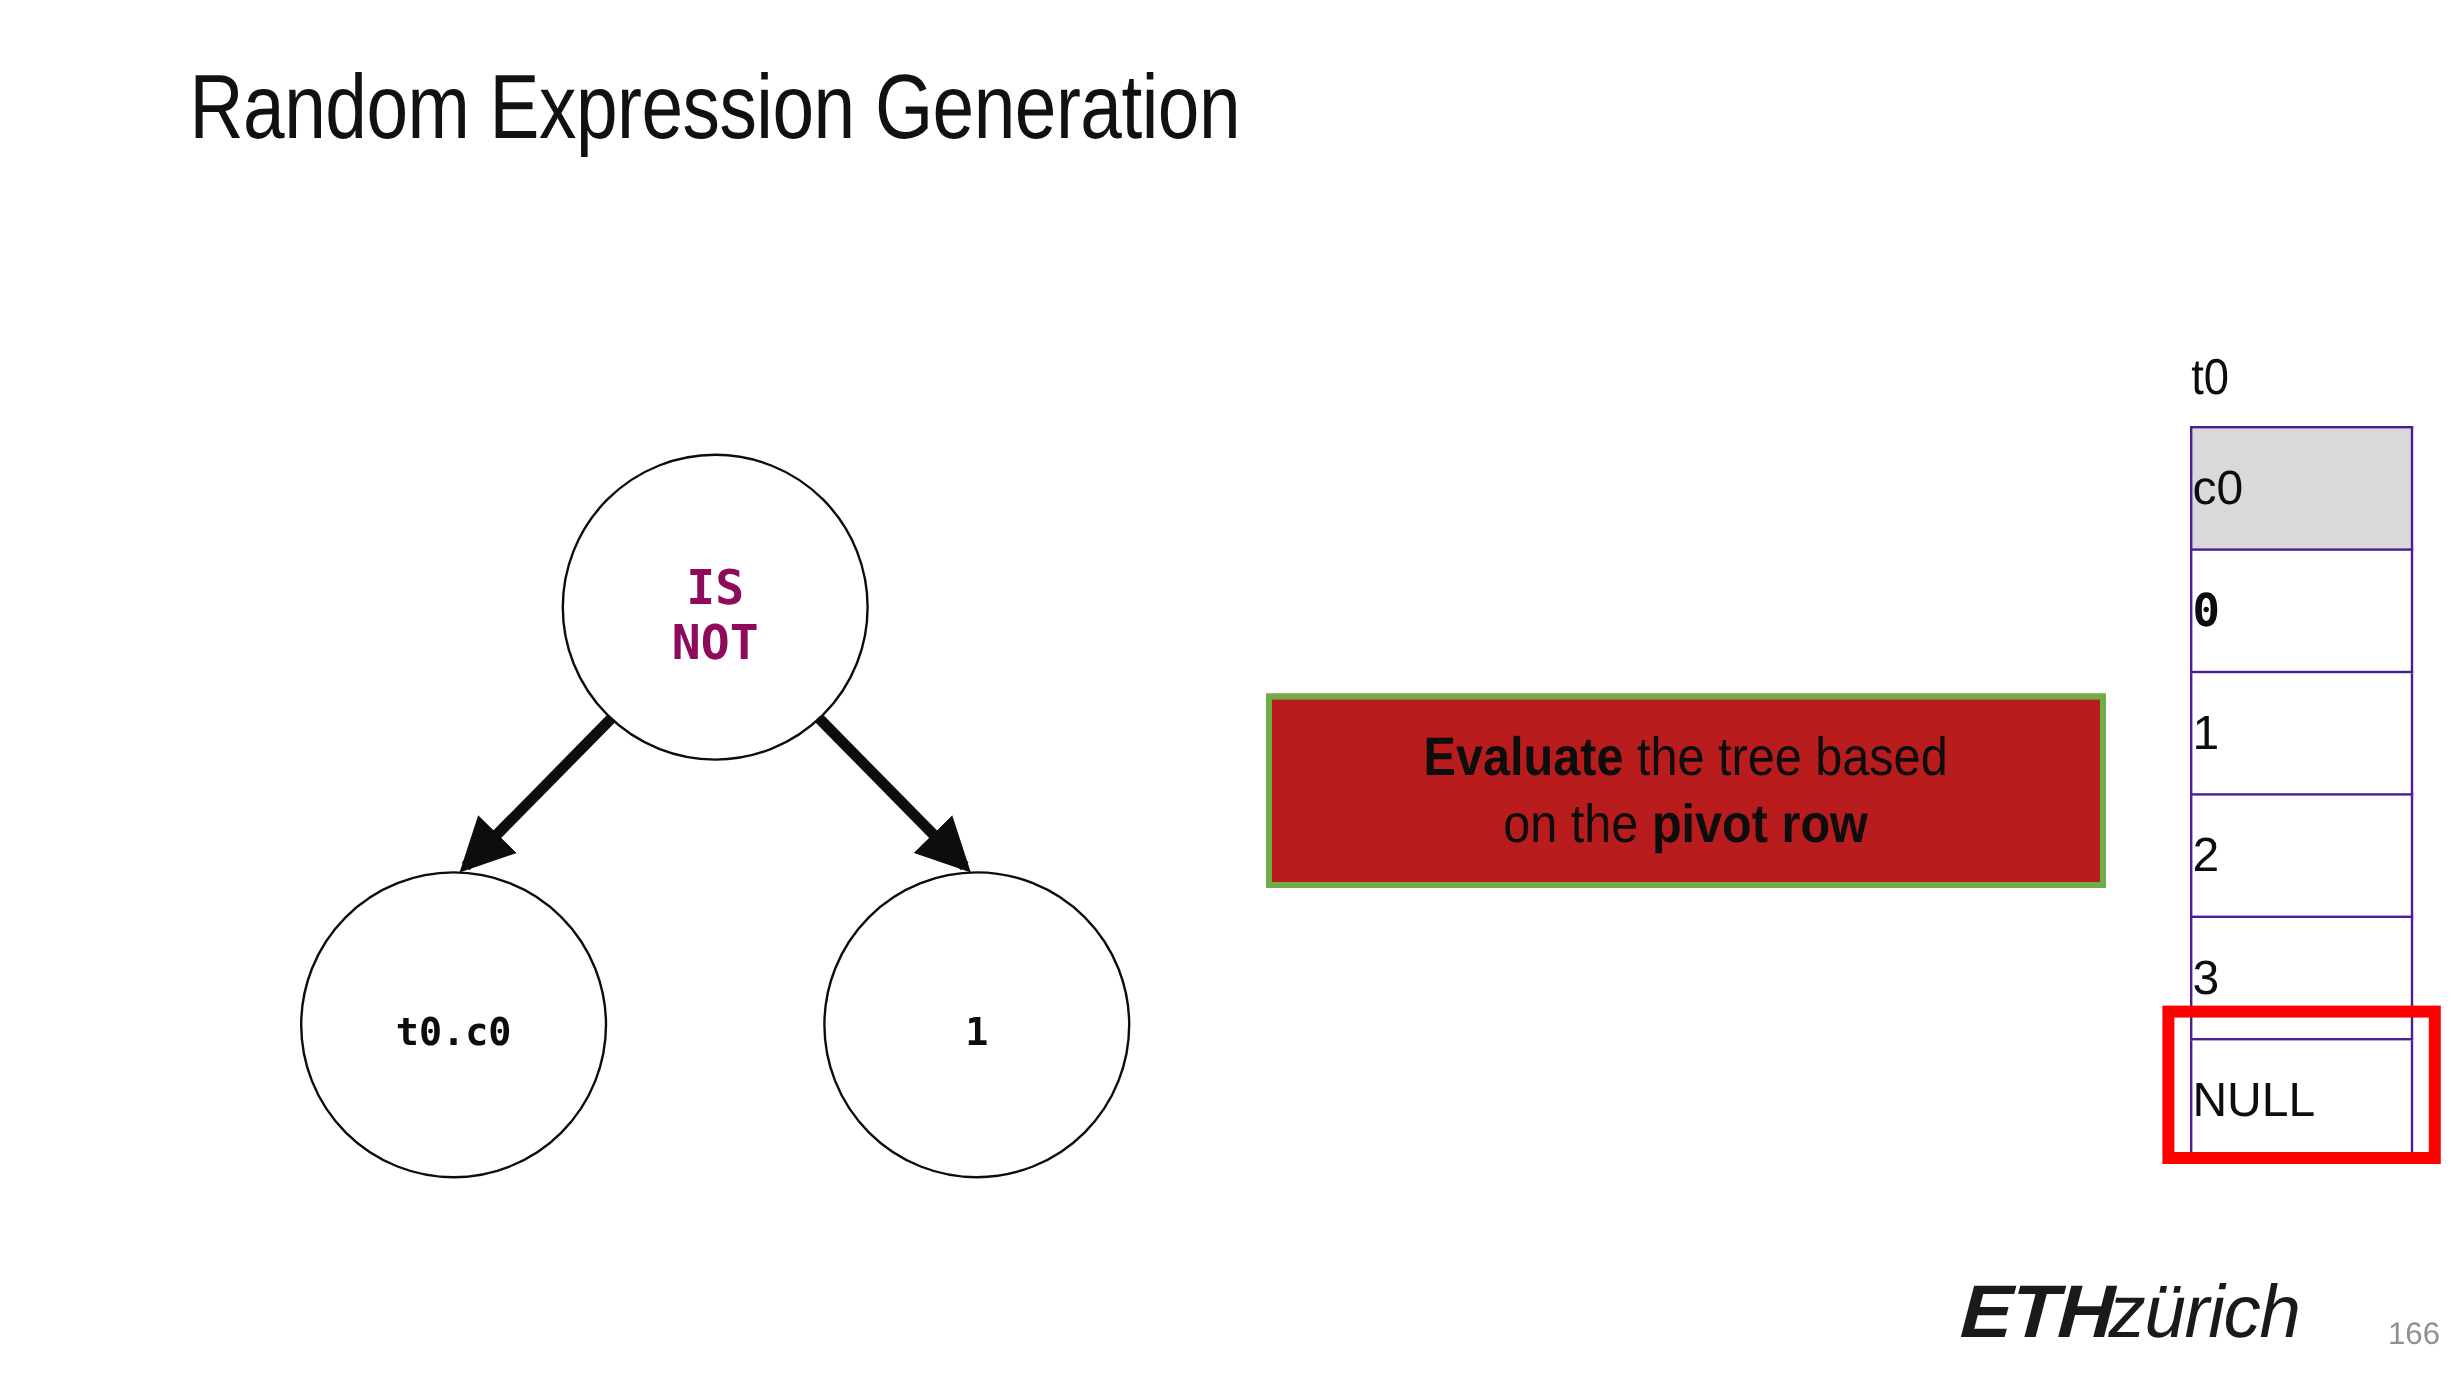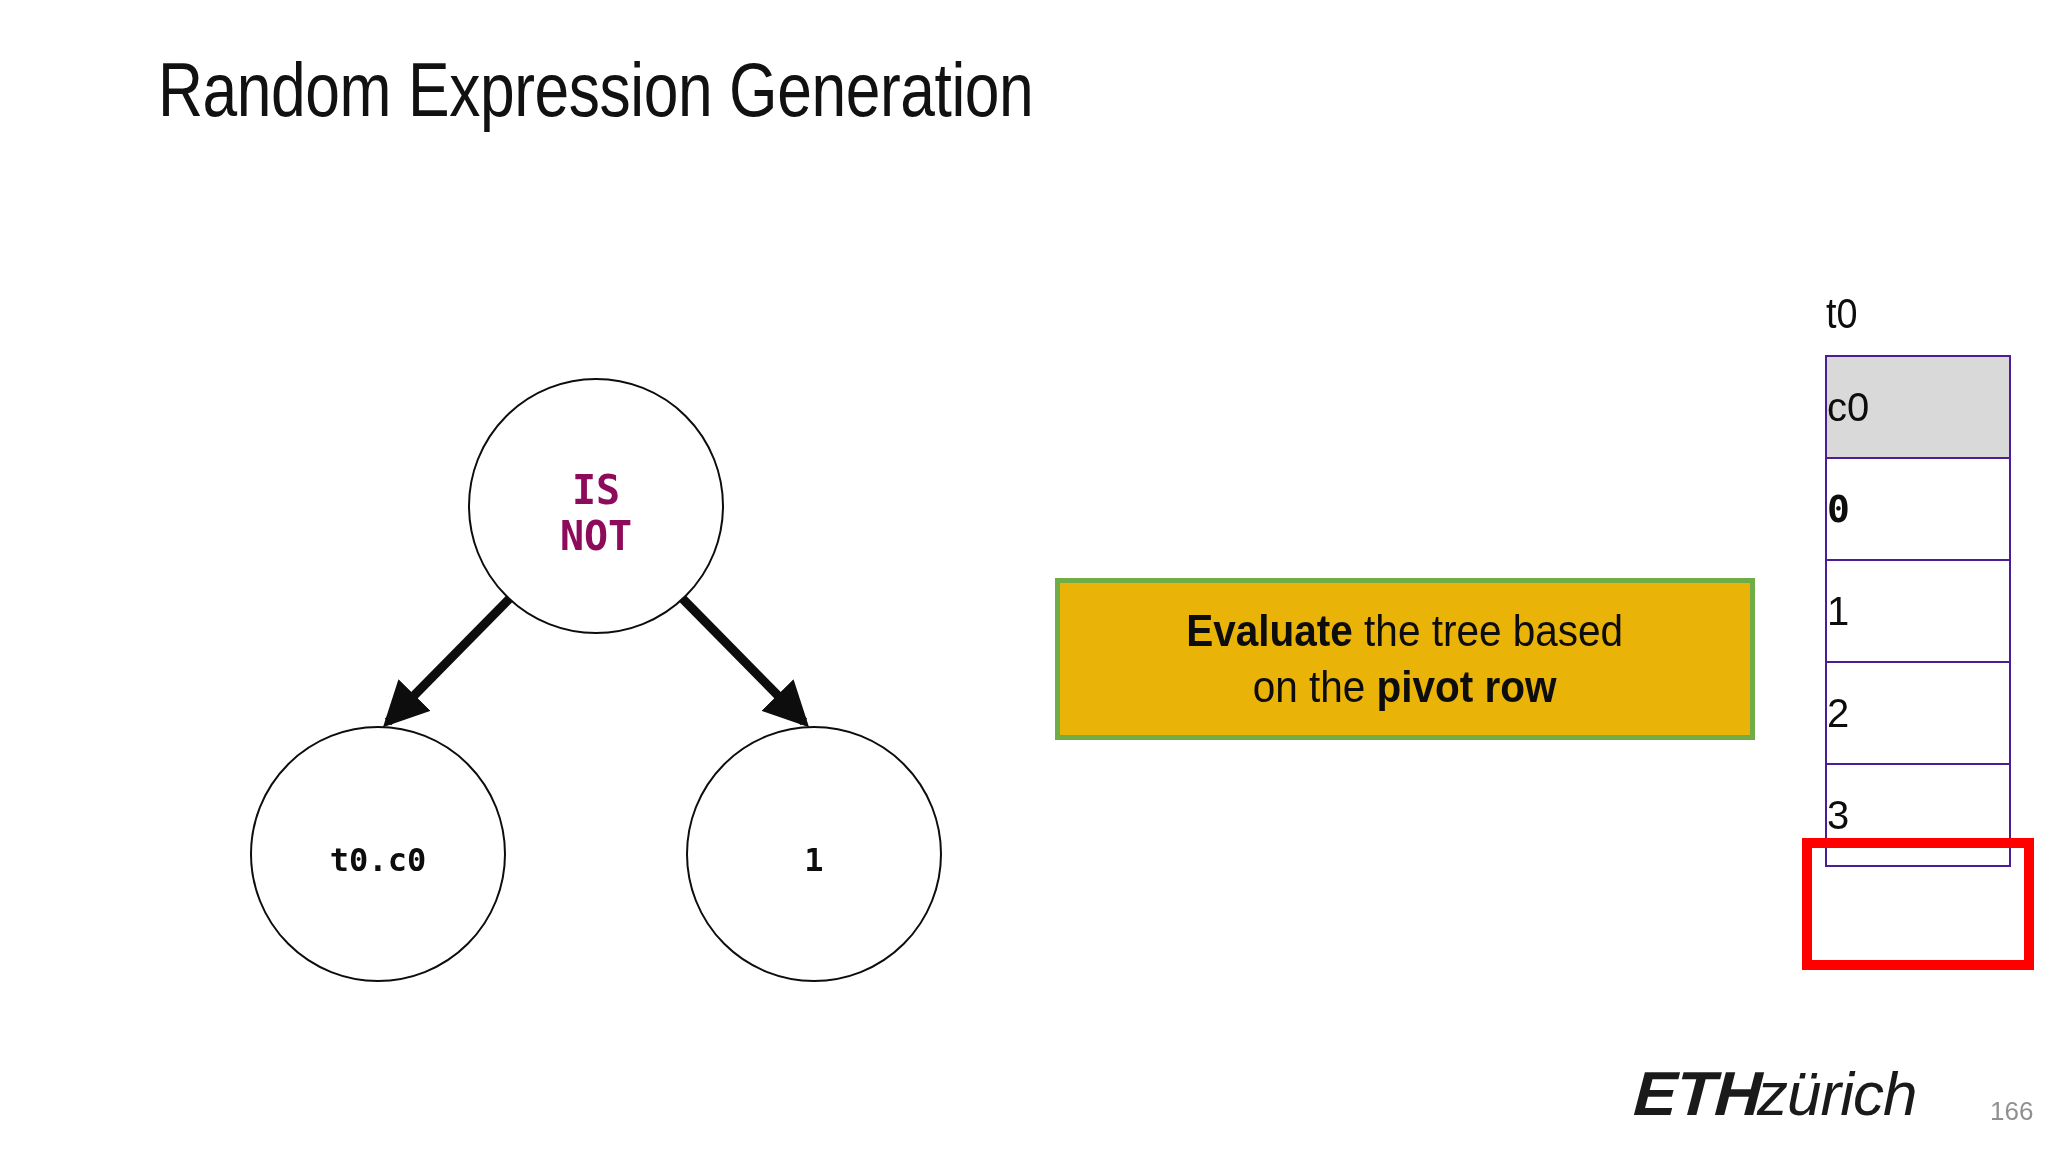--- a/index.html
+++ b/index.html
@@ -94,21 +94,21 @@
   }
 
   
   #callout {
     position: absolute;
     left: 1055px;
     top: 578px;
     width: 700px;
     height: 162px;
     box-sizing: border-box;
-    background: #eab308;
+    background: #b91c1c;
     border: 5px solid #70AD47;
     display: flex;
     align-items: center;
     justify-content: center;
   }
   #callout-text {
     font-family: "Liberation Sans", sans-serif;
     font-size: 45px;
     line-height: 1.25;
     text-align: center;
@@ -249,20 +249,23 @@
     </tr>
     <tr>
       <td>1</td>
     </tr>
     <tr>
       <td>2</td>
     </tr>
     <tr>
       <td>3</td>
     </tr>
+    <tr>
+      <td>NULL</td>
+    </tr>
   </tbody>
 </table>
 
 <div id="pivot-highlight"></div>
 
 <div id="eth-logo">
   <span id="eth-logo-eth">ETH</span>
   <span id="eth-logo-zurich">zürich</span>
 </div>
 

